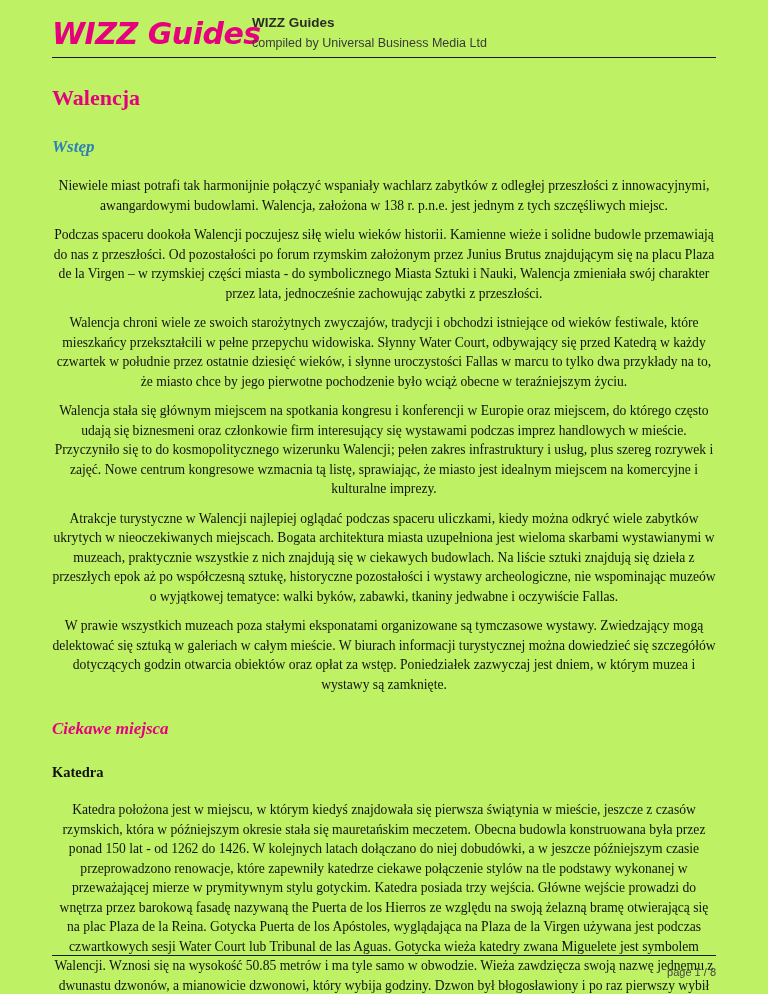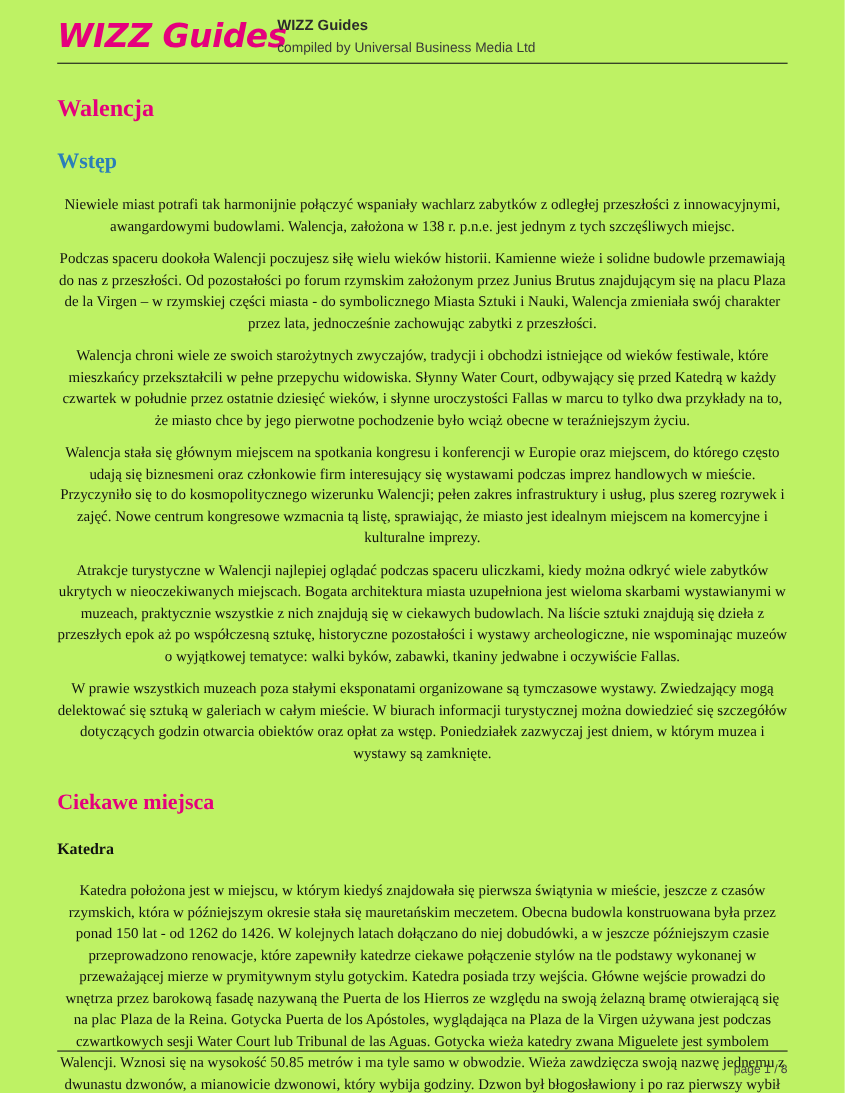--- a/index.html
+++ b/index.html
@@ -74,25 +74,26 @@
     font-family: "Liberation Serif", serif;
     font-size: 22px;
     font-weight: bold;
     color: #e5007d;
     margin: 0 0 18px 0;
     padding: 0;
     line-height: 28px;
   }
   h2.section {
     font-family: "Liberation Serif", serif;
-    font-size: 20px;
+    font-size: 17px;
     font-weight: bold;
     color: #2c7fb8;
     margin: 24px 0 0 0;
     line-height: 22px;
+    font-style: italic;
   }
   h2.section.pink {
     color: #e5007d;
   }
   h3.subsection {
     font-family: "Liberation Serif", serif;
     font-size: 14.5px;
     font-weight: bold;
     color: #111111;
     margin: 22px 0 0 0;

